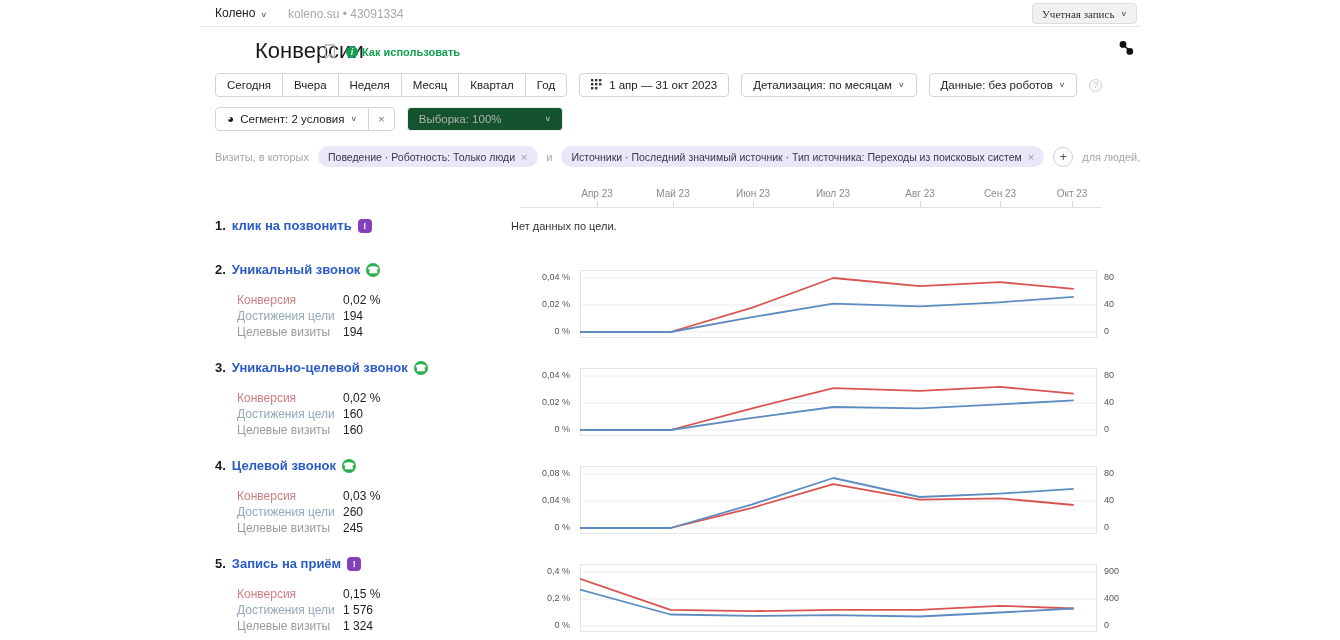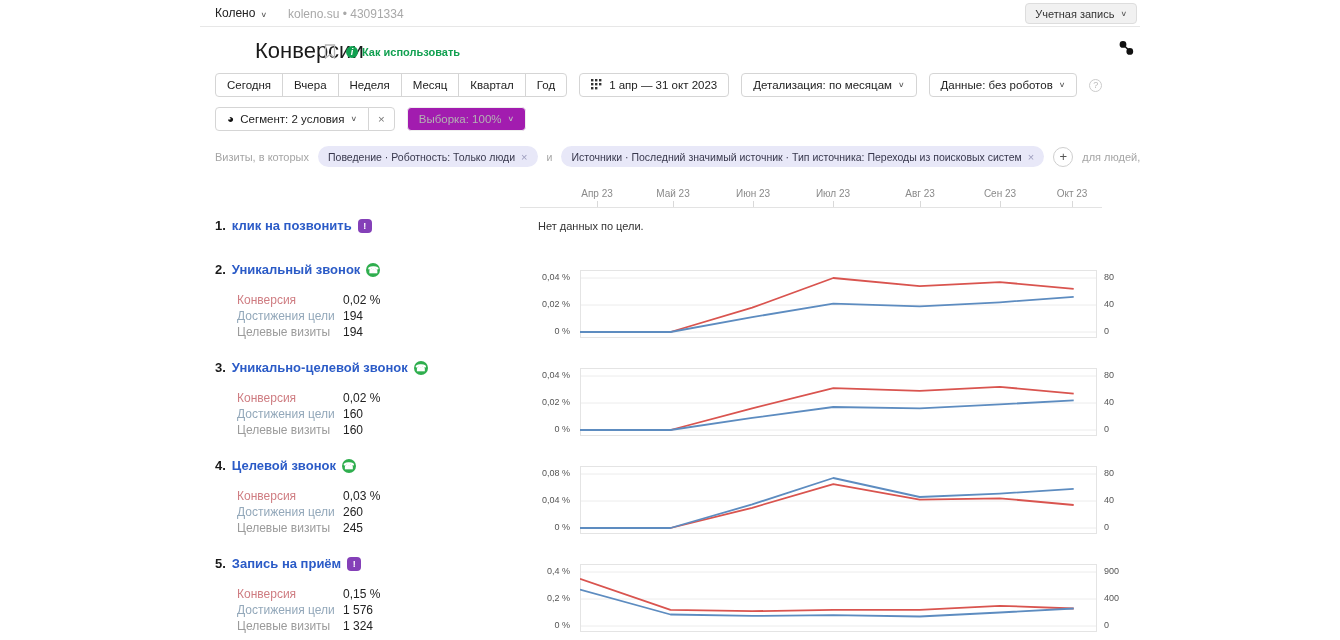--- a/index.html
+++ b/index.html
@@ -6,21 +6,21 @@
   html,body { background:#fff; }
   body { font-family:"Liberation Sans", sans-serif; color:#222; }
   .page { position:relative; width:940px; height:640px; margin-left:200px; overflow:hidden; background:#fff; }
 
   
   .topbar { position:absolute; top:0; left:0; width:940px; height:27px; border-bottom:1px solid #e7e7e7; }
   .counter { position:absolute; left:15px; top:6px; display:flex; align-items:flex-end; font-size:12px; cursor:pointer; }
   .counter .name { color:#222; }
   .chev { font-size:9px; color:#555; margin-left:5px; transform:scaleY(0.8); display:inline-block; }
   .counter-info { position:absolute; left:88px; top:7px; font-size:12px; color:#a8a8a8; }
-  .account-btn { position:absolute; right:3px; top:3px; height:21px; padding:0 9px; background:#f1f1f1; border:1px solid #ddd; border-radius:4px; font-size:11px; color:#333; display:flex; align-items:center; cursor:pointer; }
+  .account-btn { position:absolute; right:3px; top:3px; height:21px; padding:0 9px; background:#f1f1f1; border:1px solid #ddd; border-radius:4px; font-size:11px; color:#333; display:flex; align-items:center; cursor:pointer;font-family:Liberation Serif, serif; }
   .account-btn .chev { margin-left:6px; }
 
   
   .page-title { position:absolute; left:15px; top:38px; font-size:22px; color:#1a1a1a;margin-left:40px; }
   .bookmark { position:absolute; left:124px; top:44px; cursor:pointer; }
   .howto { position:absolute; left:146px; top:46px; display:flex; align-items:center; gap:4px; cursor:pointer; text-decoration:none; }
   .info-dot { width:12px; height:12px; border-radius:50%; background:#11a050; color:#fff; font-size:9px; font-weight:bold; display:flex; align-items:center; justify-content:center; font-style:italic; }
   .howto-text { font-size:11px; color:#11a050; font-weight:bold; }
   .widgets-ic { position:absolute; left:918px; top:40px; cursor:pointer; }
 
@@ -35,21 +35,21 @@
   .btn .chev { margin-left:6px; }
   .btn .cal-ic { margin-right:7px; }
   .help-circ { width:13px; height:13px; border-radius:50%; border:1px solid #ccc; color:#bbb; font-size:9px; display:flex; align-items:center; justify-content:center; cursor:pointer; }
 
   
   .segrow { position:absolute; left:15px; top:107px; display:flex; align-items:center; gap:12px; }
   .seg-join { display:flex; }
   .seg-join .btn:first-child { border-radius:4px 0 0 4px; }
   .seg-join .btn:last-child { border-radius:0 4px 4px 0; margin-left:-1px; color:#777; padding:0 9px; }
   .pie-ic { font-size:12px; color:#111; margin-right:6px; line-height:1; }
-  .btn.muted { background:#a21caf; border-color:#eee; color:#b3b3b3; }
+  .btn.muted { background:#14532d; border-color:#eee; color:#b3b3b3;gap:37px; }
   .btn.muted .chev { color:#c0c0c0; }
 
   
   .filters { position:absolute; left:15px; top:146px; width:920px; display:flex; align-items:center; gap:9px; }
   .filter-label { font-size:11px; color:#a5a5a5; white-space:nowrap; }
   .chip { background:#e8e8f8; border-radius:12px; height:21px; padding:0 10px; display:flex; align-items:center; font-size:10.5px; color:#38384d; white-space:nowrap; cursor:pointer; }
   .chip .x { color:#9d9dbd; margin-left:6px; font-size:11px; cursor:pointer; }
   .and { font-size:10.5px; color:#a5a5a5; }
   .plus-btn { width:20px; height:20px; border-radius:50%; border:1px solid #cfcfcf; color:#555; font-size:13px; display:flex; align-items:center; justify-content:center; cursor:pointer; flex:0 0 auto; background:#fff; }
 
@@ -60,21 +60,21 @@
   .axis-line { position:absolute; top:207px; left:320px; width:582px; height:1px; background:#e3e3e3; }
 
   
   .goal { position:absolute; left:15px; width:910px; }
   .goal-head { display:flex; align-items:center; gap:6px; font-size:13px; font-weight:bold; }
   .goal-num { color:#1a1a1a; }
   .goal-title { color:#2b5bc7; text-decoration:none; cursor:pointer; }
   .gicon { width:14px; height:14px; border-radius:4px; color:#fff; font-size:9px; font-weight:bold; display:flex; align-items:center; justify-content:center; }
   .gicon.purple { background:#8440b8; border-radius:4px; }
   .gicon.green  { background:#2fae4e; border-radius:50%; font-size:9px; }
-  .no-data { position:absolute; left:323px; top:2px; font-size:11px; color:#333; font-weight:normal; }
+  .no-data { position:absolute; left:296px; top:2px; font-size:11px; color:#333; font-weight:normal; }
 
   .stats { position:absolute; left:22px; top:30px; font-size:12px; }
   .stat-row { display:flex; height:16px; align-items:center; }
   .stat-lbl { display:inline-block; width:106px; cursor:pointer; }
   .stat-lbl.conv { color:#cf7d82; }
   .stat-lbl.ach  { color:#93a8ba; }
   .stat-lbl.tv   { color:#9b9b9b; }
   .stat-val { color:#222; }
 
   

